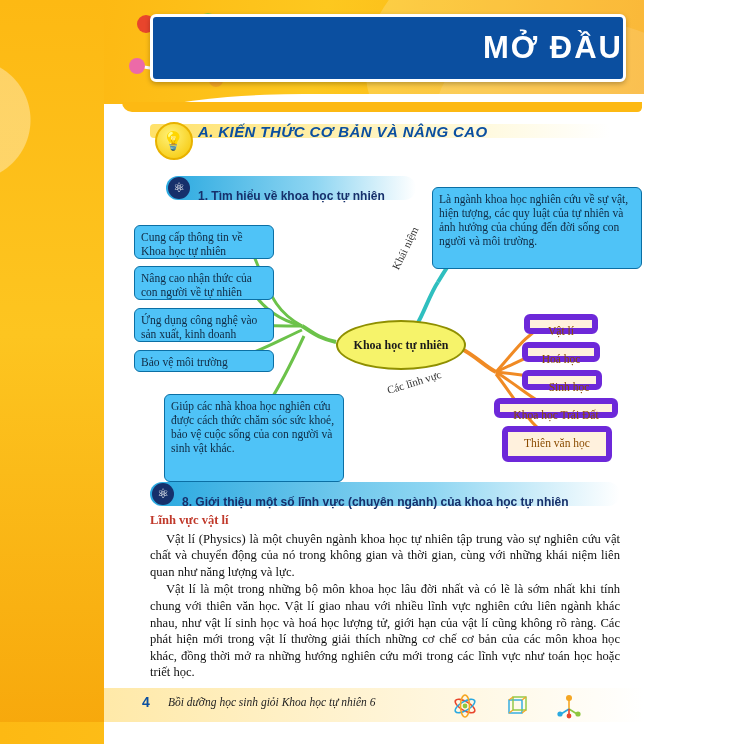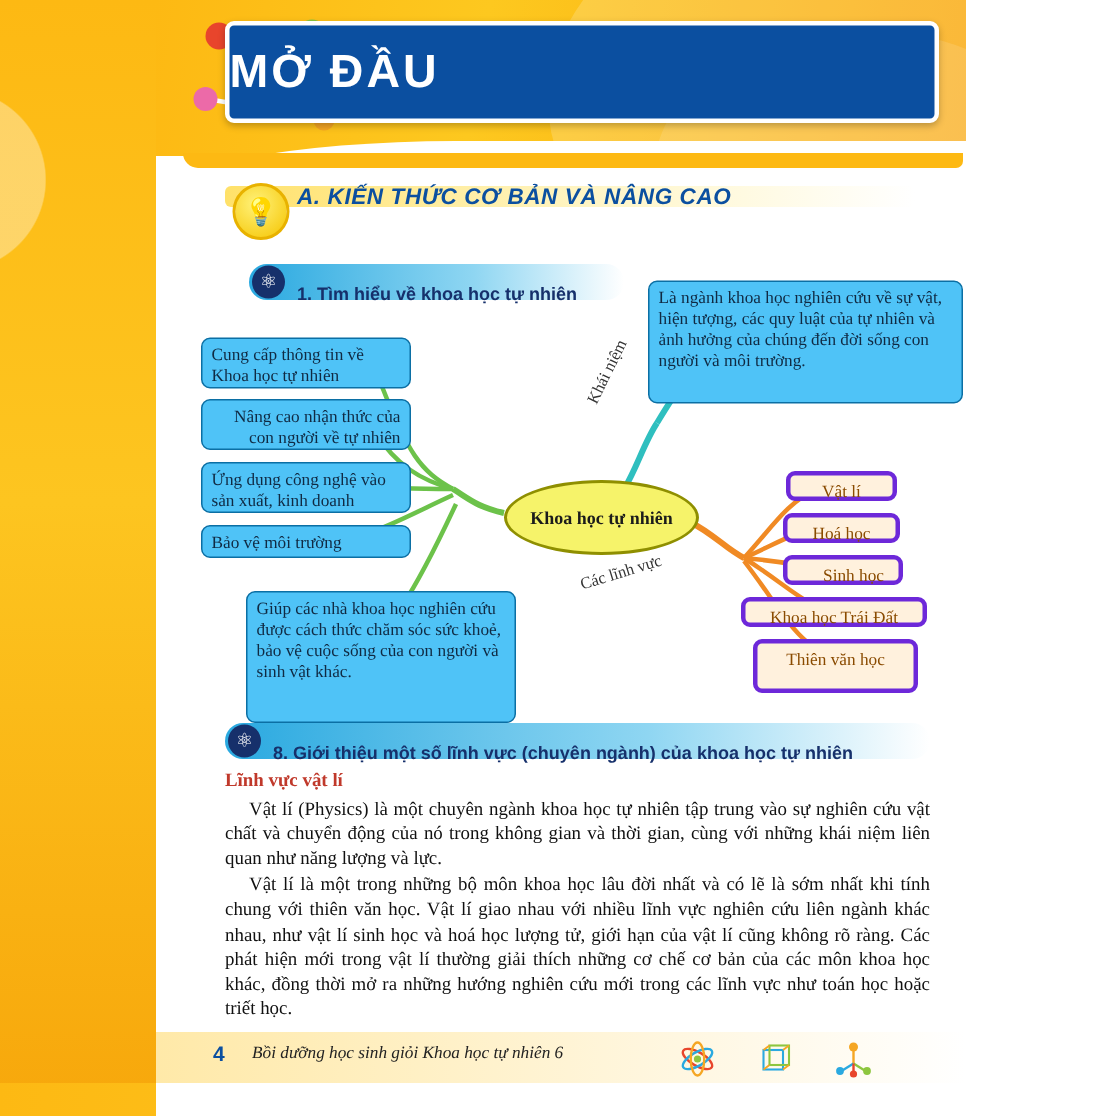--- a/index.html
+++ b/index.html
@@ -41,21 +41,21 @@
     background:rgba(255,255,255,.12);
     transform:rotate(8deg);
   }
   .header-band{
     position:absolute;left:122px;top:102px;width:520px;height:10px;
     background:#fdb913;
     border-bottom-right-radius:14px;border-bottom-left-radius:30px;
   }
   .header-title{
     position:absolute;left:150px;top:14px;width:470px;height:62px;
-    display:flex;align-items:center;justify-content:flex-start;
+    display:flex;align-items:center;justify-content:flex-end;
     background:#0b4fa0;
     border-radius:6px;
     border:3px solid #ffffff;
     box-shadow:0 2px 5px rgba(0,0,0,.25);
   }
   .header-title span{
     color:#ffffff;font-family:"Liberation Sans",sans-serif;
     font-weight:bold;font-size:31px;letter-spacing:2px;
   }
   
@@ -113,21 +113,21 @@
     position:absolute;border-radius:6px;
     font-family:"Liberation Serif",serif;
     font-size:11.5px;line-height:1.22;
     padding:4px 6px;
     box-sizing:border-box;
   }
   .blue{
     background:#4fc3f7;border:1px solid #0b6fa4;color:#102a43;
   }
   .orange{
-    background:#fff1dd;border:3px solid #6d28d9;color:#8a4b00;
+    background:#fff1dd;border:6px solid #6d28d9;color:#8a4b00;
     text-align:center;font-weight:normal;
   }
   .center-node{
     position:absolute;left:232px;top:130px;width:126px;height:46px;
     background:#f6f36a;border:2px solid #8f8f00;border-radius:50%;
     display:flex;align-items:center;justify-content:center;
     text-align:center;font-weight:bold;font-size:12px;color:#1b1b1b;
     font-family:"Liberation Serif",serif;
   }
   .branch-label{
@@ -245,21 +245,21 @@
 
     <div class="center-node">Khoa học tự nhiên</div>
 
     <div class="branch-label" style="left:278px;top:52px;transform:rotate(-64deg);">Khái niệm</div>
     <div class="branch-label" style="left:120px;top:122px;transform:rotate(-16deg);">Vai trò</div>
     <div class="branch-label" style="left:282px;top:186px;transform:rotate(-17deg);">Các lĩnh vực</div>
 
     <div class="node blue" style="left:328px;top:-3px;width:210px;height:82px;">Là ngành khoa học nghiên cứu về sự vật, hiện tượng, các quy luật của tự nhiên và ảnh hưởng của chúng đến đời sống con người và môi trường.</div>
 
     <div class="node blue" style="left:30px;top:35px;width:140px;height:34px;">Cung cấp thông tin về Khoa học tự nhiên</div>
-    <div class="node blue" style="left:30px;top:76px;width:140px;height:34px;text-align:right;">Nâng cao nhận thức của con người về tự nhiên</div>
+    <div class="node blue" style="left:30px;top:76px;width:140px;height:34px;">Nâng cao nhận thức của con người về tự nhiên</div>
     <div class="node blue" style="left:30px;top:118px;width:140px;height:34px;">Ứng dụng công nghệ vào sản xuất, kinh doanh</div>
     <div class="node blue" style="left:30px;top:160px;width:140px;height:22px;">Bảo vệ môi trường</div>
     <div class="node blue" style="left:60px;top:204px;width:180px;height:88px;">Giúp các nhà khoa học nghiên cứu được cách thức chăm sóc sức khoẻ, bảo vệ cuộc sống của con người và sinh vật khác.</div>
 
     <div class="node orange" style="left:420px;top:124px;width:74px;height:20px;">Vật lí</div>
     <div class="node orange" style="left:418px;top:152px;width:78px;height:20px;">Hoá học</div>
     <div class="node orange" style="left:418px;top:180px;width:80px;height:20px;padding-left:20px;">Sinh học</div>
     <div class="node orange" style="left:390px;top:208px;width:124px;height:20px;">Khoa học Trái Đất</div>
     <div class="node orange" style="left:398px;top:236px;width:110px;height:36px;">Thiên văn học</div>
   </div>

